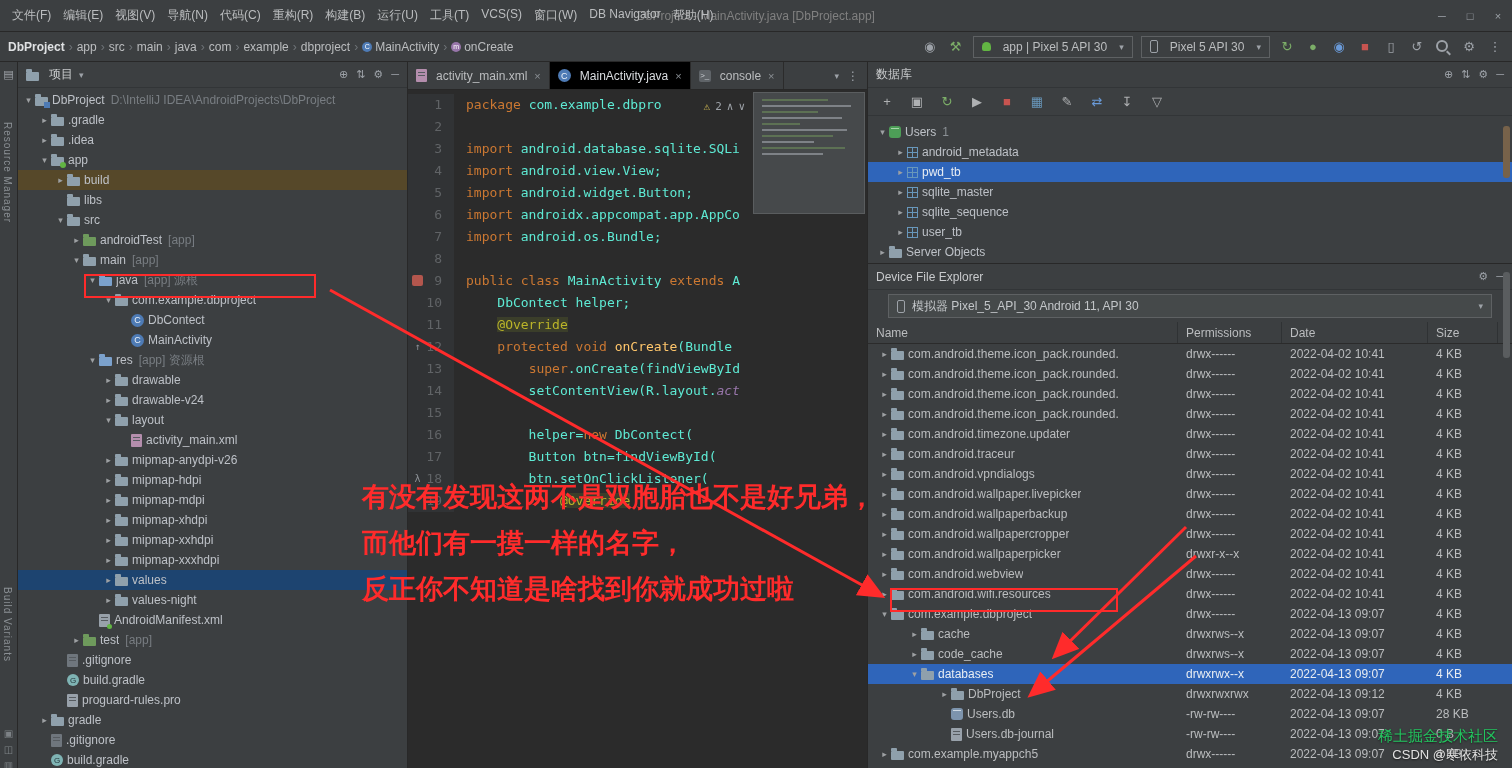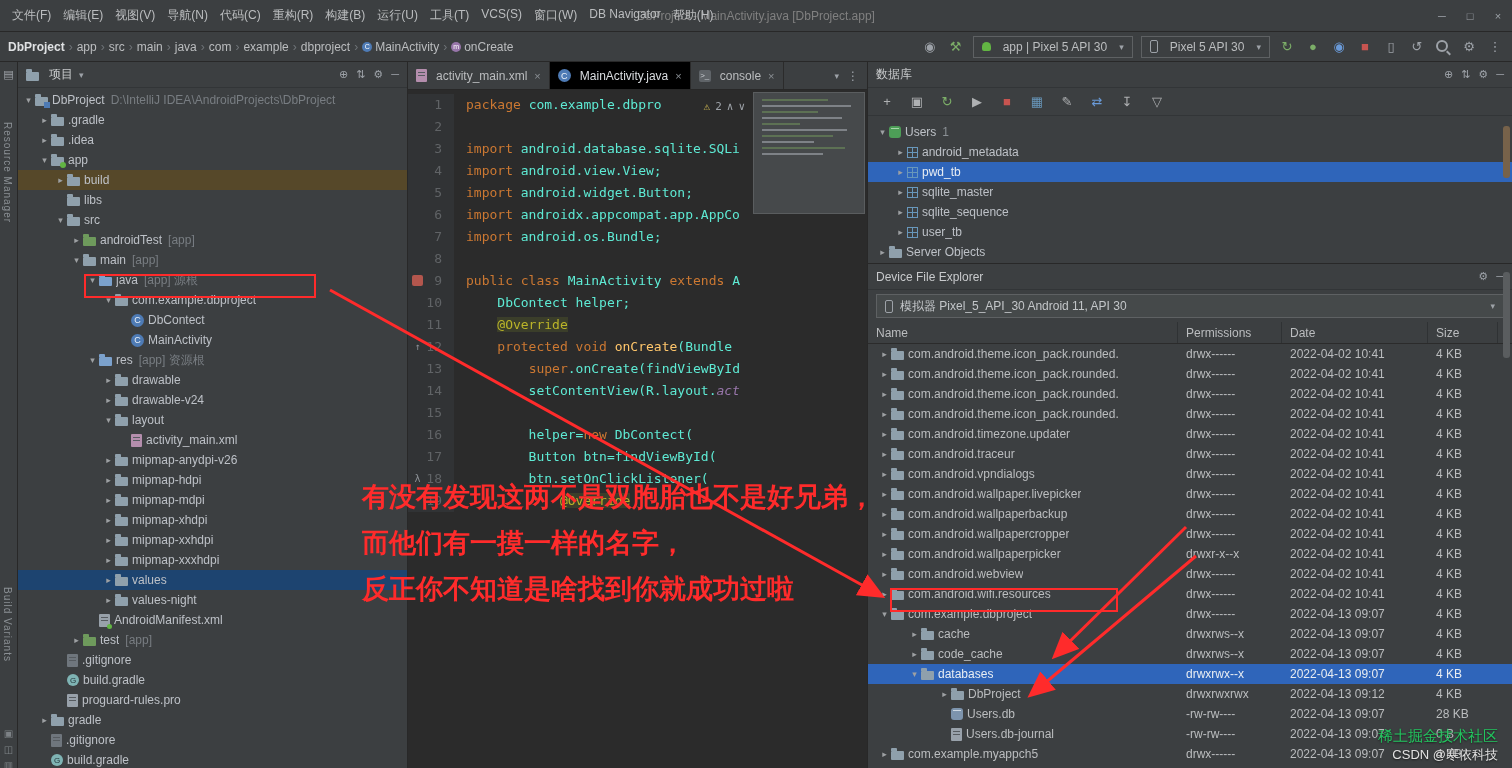--- a/index.html
+++ b/index.html
@@ -110,21 +110,21 @@
 
 
 .right{flex:1;display:flex;flex-direction:column;background:#3c3f41;overflow:hidden;position:relative}
 .dbpanel{height:202px;border-bottom:1px solid #282828;display:flex;flex-direction:column;flex:none;position:relative}
 .dbtoolbar{height:28px;display:flex;align-items:center;gap:12px;padding:0 10px;border-bottom:1px solid #323537;flex:none}
 .dbtree{flex:1;padding-top:6px;overflow:hidden}
 .dbtree .trow.sel{background:#2f65ba;color:#e8edf3}
 .db-scroll{position:absolute;right:2px;top:64px;width:7px;height:52px;background:#77624a;border-radius:3px}
 
 .dfe{flex:1;display:flex;flex-direction:column;overflow:hidden;position:relative}
-.device-combo{margin:4px 8px;height:24px;border:1px solid #5e6163;background:#45494a;display:flex;align-items:center;gap:7px;padding:0 8px;color:#c3c6c9;flex:none}
+.device-combo{margin:4px 20px;height:24px;border:1px solid #5e6163;background:#45494a;display:flex;align-items:center;gap:7px;padding:0 8px;color:#c3c6c9;flex:none}
 .device-combo .chev{margin-left:auto}
 .dfe-thead{display:flex;height:22px;border-bottom:1px solid #2b2b2b;background:#3c3f41;flex:none}
 .dfe-th{padding:0 8px;border-right:1px solid #2f3234;color:#bbbdbf;display:flex;align-items:center}
 .col0{width:310px;flex:none}.col1{width:104px;flex:none}.col2{width:146px;flex:none}.col3{width:70px;flex:none}
 .dfe-rows{flex:1;overflow:hidden;position:relative}
 .dfe-row{height:20px;display:flex;align-items:center;white-space:nowrap}
 .dfe-row.sel{background:#2f65ba;color:#e8edf3}
 .dfe-cell{overflow:hidden;text-overflow:ellipsis;padding:0 8px;display:flex;align-items:center}
 .dfe-cell.col0{padding-right:4px}
 .dfe-scroll{position:absolute;right:2px;top:8px;width:7px;height:86px;background:#5a5d5f;border-radius:3px}

